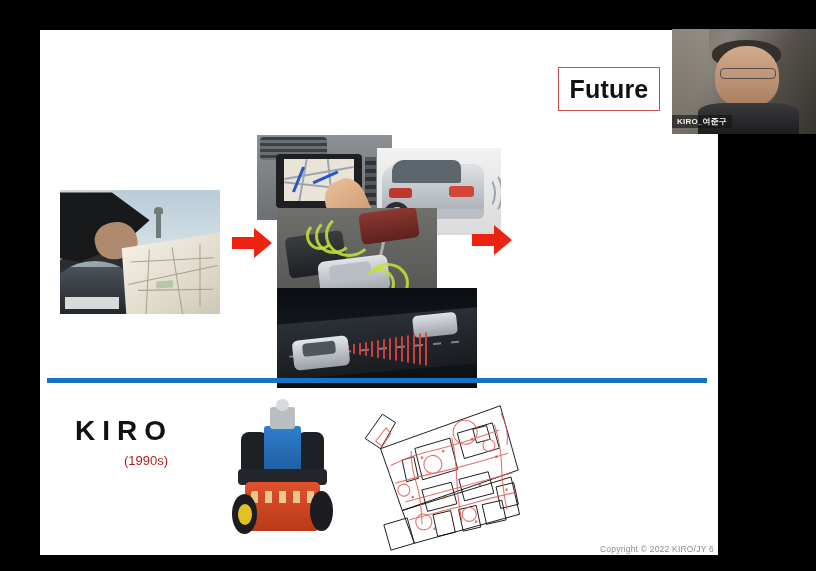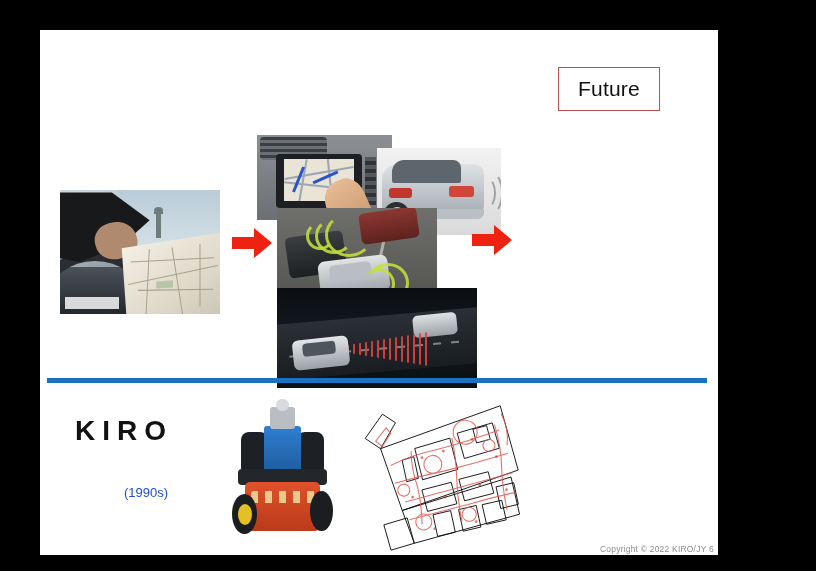--- a/index.html
+++ b/index.html
@@ -9,30 +9,30 @@
   #stage{position:relative;width:816px;height:571px;background:#000;}
 
   
   #slide{position:absolute;left:40px;top:30px;width:678px;height:525px;
          background:#ffffff;overflow:hidden;}
 
   
   #future-box{position:absolute;left:518px;top:37px;width:100px;height:42px;
               border:1.5px solid #c0504d;background:#ffffff;
               display:flex;align-items:center;justify-content:center;}
-  #future-box span{font-size:21px;color:#111;letter-spacing:.2px;}
+  #future-box span{font-size:25px;color:#111;letter-spacing:.2px;font-weight:bold;}
 
   
   #divider{position:absolute;left:7px;top:348px;width:660px;height:5px;
            background:#1a72c4;}
 
   
   #slam-title{position:absolute;left:35px;top:385px;font-size:28px;
               font-weight:bold;letter-spacing:7px;color:#111;}
-  #slam-sub{position:absolute;left:84px;top:423px;font-size:13px;color:#1d4ed8;margin-top:32px;}
+  #slam-sub{position:absolute;left:84px;top:423px;font-size:13px;color:#b91c1c;}
 
   
   #footer{position:absolute;left:560px;top:514px;font-size:8.5px;color:#8d8d8d;
           letter-spacing:.2px;}
 
   
   .img{position:absolute;overflow:hidden;background:#ccc;}
 
   
   #img-map-driver{left:20px;top:160px;width:160px;height:124px;
@@ -396,14 +396,23 @@
             <circle cx="146" cy="104" r="1.4"></circle>
           <circle cx="70" cy="134" r="1.4"></circle>
             <circle cx="112" cy="132" r="1.4"></circle>
         </g>
       </svg>
     </div>
 
     <div id="footer">Copyright © 2022 KIRO/JY   6</div>
   </div>
 
+  <div id="webcam">
+    <div class="bg"></div>
+    <div class="door"></div>
+    <div class="hair"></div>
+    <div class="head"></div>
+    <div class="glasses"></div>
+    <div class="body"></div>
+    <div class="namebar">KIRO_여준구</div>
+  </div>
 
 </div>
 
 </body></html>

